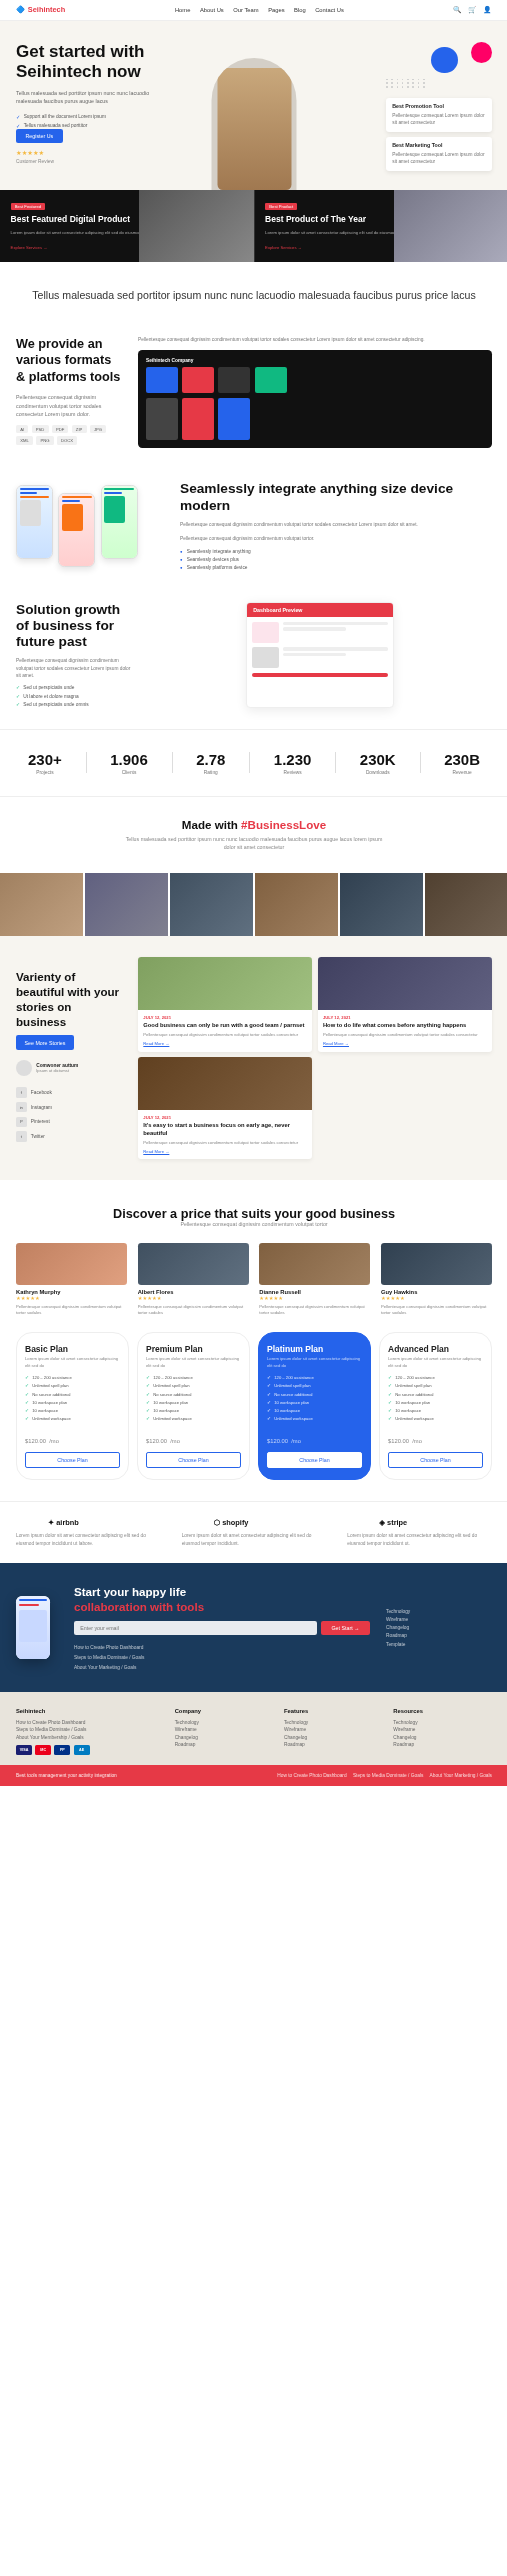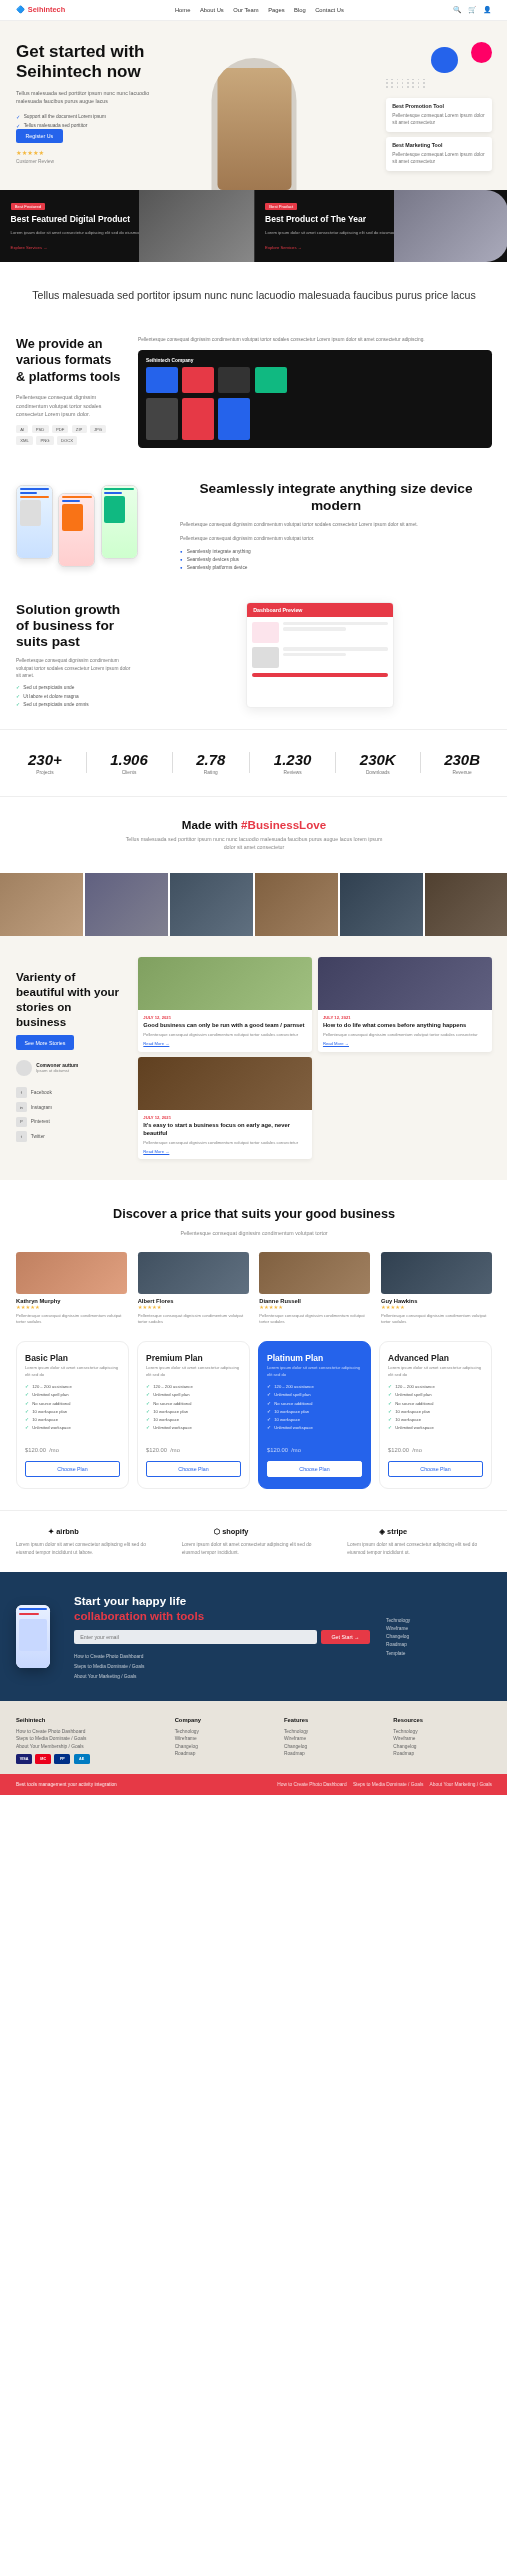--- a/index.html
+++ b/index.html
@@ -62,21 +62,21 @@
     .tool-card p { color: #777; line-height: 1.5; }
 
     
     .featured-banner {
       display: flex; background: #111;
     }
     .featured-item {
       flex: 1; padding: 10.6px; position: relative; overflow: hidden;
       border-right: 0.5px solid #333;
     }
-    .featured-item:last-child { border-right: none; border-radius: 22px; }
+    .featured-item:last-child { border-right: none; }
     .featured-item.red-accent .badge { background: #e63946; color: #fff; font-size: 4.2px; padding: 1.1px 4.2px; border-radius: 1.1px; margin-bottom: 4.2px; display: inline-block; }
     .featured-item h3 { font-size: 8.5px; font-weight: 700; color: #fff; line-height: 1.3; margin-bottom: 4.2px; }
     .featured-item p { font-size: 4.2px; color: #aaa; line-height: 1.5; margin-bottom: 5.3px; }
     .featured-item .btn-link { color: #e63946; font-size: 4.2px; text-decoration: none; }
     .fi-img { position: absolute; right: 0; top: 0; bottom: 0; width: 45%; background: #333; }
     .fi-img-overlay { width: 100%; height: 100%; background: linear-gradient(135deg, #555 0%, #888 100%); }
 
     
     .tagline-section { text-align: center; padding: 26.4px 16px 21px; }
     .tagline-section h2 { font-size: 10.6px; font-weight: 400; color: #333; line-height: 1.5; }
@@ -110,21 +110,21 @@
       width: 37px; height: 74px; background: #fff; border: 1.1px solid #ddd;
       border-radius: 6.3px; overflow: hidden; display: flex; flex-direction: column;
       box-shadow: 0 2.1px 6.3px rgba(0,0,0,0.1);
     }
     .phone-screen { flex: 1; background: linear-gradient(180deg, #e8f4ff 0%, #c9e0ff 100%); padding: 2.6px; }
     .phone-bar { height: 2.1px; background: #2563eb; border-radius: 1.1px; margin-bottom: 1.6px; }
     .phone-bar.short { width: 60%; }
     .phone-bar.orange { background: #f97316; }
     .person-thumb { width: 21px; height: 26.4px; background: #ddd; border-radius: 2.1px; margin-top: 2.1px; }
     .int-right { flex: 1; }
-    .int-right h2 { font-size: 13.7px; font-weight: 700; line-height: 1.2; color: #111; margin-bottom: 6.3px; text-align: center; }
+    .int-right h2 { font-size: 13.7px; font-weight: 700; line-height: 1.2; color: #111; margin-bottom: 6.3px; }
     .int-right p { font-size: 4.8px; color: #777; line-height: 1.6; margin-bottom: 6.3px; }
     .int-features { display: flex; flex-direction: column; gap: 3.2px; }
     .int-feature { display: flex; align-items: center; gap: 4.2px; font-size: 4.8px; color: #555; }
     .int-feature::before { content: '●'; color: #2563eb; font-size: 4.2px; }
 
     
     .solution-section { padding: 10.6px 16px 21px; display: flex; gap: 16px; align-items: flex-start; }
     .sol-left { flex: 0 0 116px; }
     .sol-left h2 { font-size: 13.7px; font-weight: 700; line-height: 1.2; color: #111; margin-bottom: 6.3px; }
     .sol-left p { font-size: 4.8px; color: #777; line-height: 1.6; margin-bottom: 5.3px; }
@@ -146,21 +146,21 @@
     .sol-text-block { flex: 1; }
     .sol-mini-text { height: 3.2px; background: #eee; border-radius: 1.6px; margin-bottom: 2.1px; }
     .sol-mini-text.short { width: 60%; }
 
     
     .stats-section {
       display: flex; justify-content: space-around; align-items: center;
       padding: 21px 16px; border-top: 0.5px solid #eee; border-bottom: 0.5px solid #eee;
     }
     .stat-item { text-align: center; }
-    .stat-value { font-size: 15px; font-weight: 700; color: #111; font-style: italic; }
+    .stat-value { font-size: 15px; font-weight: 700; color: #111; }
     .stat-label { font-size: 4.8px; color: #777; margin-top: 2.1px; }
     .stat-divider { width: 0.5px; height: 21px; background: #ddd; }
 
     
     .made-with-section { text-align: center; padding: 21px 16px 10.6px; }
     .made-with-section h2 { font-size: 11.6px; font-weight: 700; color: #111; margin-bottom: 4.2px; }
     .made-with-section .hashtag { color: #e63946; }
     .made-with-section p { font-size: 5.3px; color: #888; max-width: 264px; margin: 0 auto 10.6px; line-height: 1.6; }
 
     
@@ -203,39 +203,39 @@
     .var-card-img.v2 { background: linear-gradient(135deg, #404060, #606080); }
     .var-card-img.v3 { background: linear-gradient(135deg, #604020, #806040); }
     .var-card-body { padding: 5.3px; }
     .var-card-tag { font-size: 4.2px; color: #e63946; font-weight: 700; margin-bottom: 2.1px; }
     .var-card-title { font-size: 5.8px; font-weight: 700; color: #111; margin-bottom: 2.1px; line-height: 1.3; }
     .var-card-text { font-size: 4.2px; color: #888; line-height: 1.5; }
     .var-card-link { font-size: 4.2px; color: #2563eb; margin-top: 3.2px; display: block; }
 
     
     .pricing-section { padding: 26.4px 16px 21px; }
-    .pricing-section .section-title { text-align: center; font-size: 12.7px; font-weight: 700; color: #111; margin-bottom: 9px; }
+    .pricing-section .section-title { text-align: center; font-size: 12.7px; font-weight: 700; color: #111; margin-bottom: 0; }
     .pricing-section .section-sub { text-align: center; font-size: 5.3px; color: #888; margin-bottom: 16px; }
 
     
     .persons-row { display: flex; gap: 10.6px; margin-bottom: 16px; }
     .person-card { flex: 1; }
     .person-card .pc-img { width: 100%; height: 42px; background: #ccc; border-radius: 3.2px; margin-bottom: 4.2px; }
     .person-card .pc-img.p1 { background: linear-gradient(135deg, #c08060, #e0a080); }
     .person-card .pc-img.p2 { background: linear-gradient(135deg, #405060, #607080); }
     .person-card .pc-img.p3 { background: linear-gradient(135deg, #806040, #a08060); }
     .person-card .pc-img.p4 { background: linear-gradient(135deg, #304050, #506070); }
     .person-card .pc-name { font-size: 5.8px; font-weight: 700; color: #111; }
     .person-card .pc-stars { color: #f4b942; font-size: 5.3px; }
     .person-card .pc-text { font-size: 4.2px; color: #888; line-height: 1.5; margin-top: 2.6px; }
 
     
     .plans-row { display: flex; gap: 8px; }
     .plan-card {
-      flex: 1; border: 0.5px solid #eee; border-radius: 9px; padding: 10.6px 8px;
+      flex: 1; border: 0.5px solid #eee; border-radius: 16px; padding: 10.6px 8px;
       display: flex; flex-direction: column;
     }
     .plan-card.featured { background: #2563eb; border-color: #2563eb; color: #fff; }
     .plan-name { font-size: 8.5px; font-weight: 700; margin-bottom: 2.6px; }
     .plan-desc { font-size: 4.2px; color: #888; margin-bottom: 6.3px; line-height: 1.5; }
     .plan-card.featured .plan-desc { color: rgba(255,255,255,0.7); }
     .plan-features { flex: 1; margin-bottom: 8px; }
     .plan-feature { display: flex; align-items: center; gap: 3.2px; font-size: 4.2px; color: #555; margin-bottom: 3.2px; }
     .plan-feature::before { content: '✓'; color: #10b981; font-size: 4.8px; }
     .plan-card.featured .plan-feature { color: rgba(255,255,255,0.85); }
@@ -482,21 +482,21 @@
     <div class="int-features">
       <div class="int-feature">Seamlessly integrate anything</div>
       <div class="int-feature">Seamlessly devices plus</div>
       <div class="int-feature">Seamlessly platforms device</div>
     </div>
   </div>
 </section>
 
 <section class="solution-section">
   <div class="sol-left">
-    <h2>Solution growth of business for suits past</h2>
+    <h2>Solution growth of business for future past</h2>
     <p>Pellentesque consequat dignissim condimentum volutpat tortor sodales consectetur Lorem ipsum dolor sit amet.</p>
     <div class="sol-checklist">
       <div class="sol-check">Sed ut perspiciatis unde</div>
       <div class="sol-check">Ut labore et dolore magna</div>
       <div class="sol-check">Sed ut perspiciatis unde omnis</div>
     </div>
   </div>
   <div class="sol-right">
     <div class="sol-visual">
       <div class="sol-header">Dashboard Preview</div>

